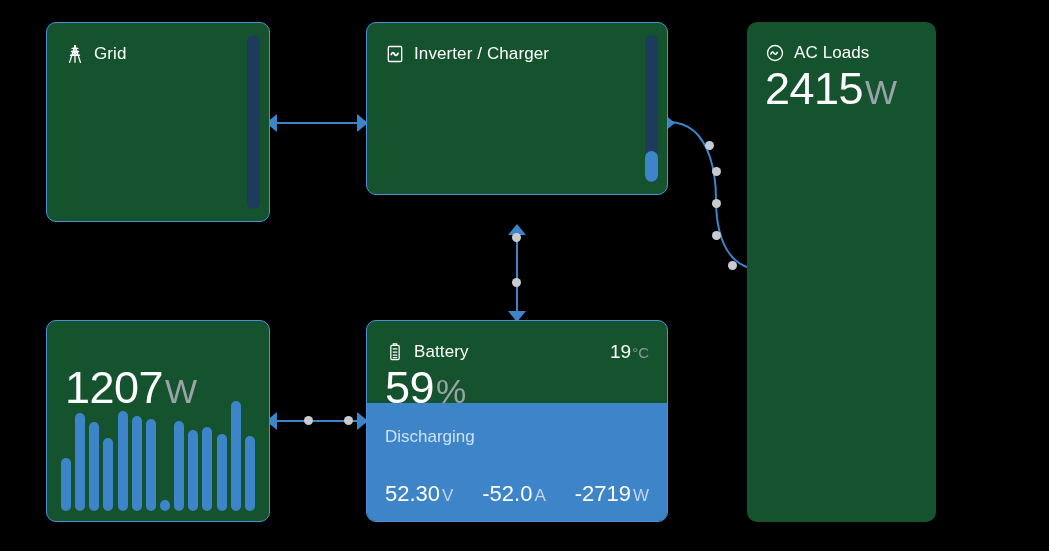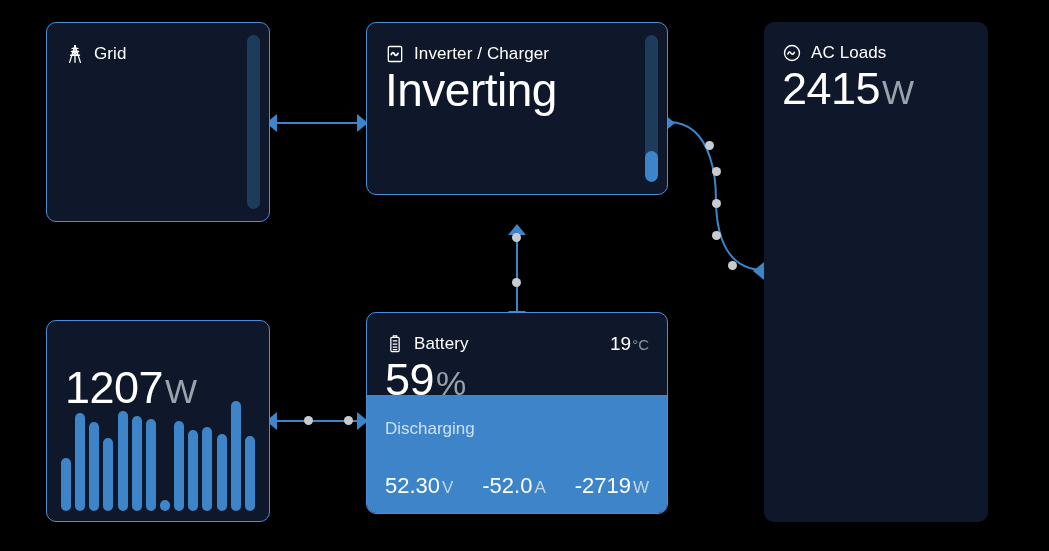--- a/index.html
+++ b/index.html
@@ -7,21 +7,21 @@
     width: 1049px; height: 551px;
     background: #000000;
     font-family: "Liberation Sans", sans-serif;
     overflow: hidden;
   }
   #stage { position: relative; width: 1049px; height: 551px; background: #000; }
 
   
   .card {
     position: absolute;
-    background: #0f172a;
+    background: #14532d;
     border-radius: 10px;
     overflow: hidden;
   }
   .card.bordered { border: 1px solid #4a90d9; }
 
   .card-head {
     position: absolute;
     left: 18px; top: 20px; right: 18px;
     display: flex; align-items: center; gap: 9px;
     height: 22px;
@@ -212,29 +212,26 @@
   <div class="card bordered" style="left:366px; top:22px; width:302px; height:173px;">
     <div class="card-head">
       <span class="icon">
         <svg viewBox="0 0 24 24" fill="none" stroke="#ffffff" stroke-width="1.6">
           <rect x="4" y="3" width="16" height="18" rx="1.5"></rect>
           <path d="M7.5 12.6 C8.6 9.6, 10.2 9.6, 11.3 12 C12.4 14.4, 14.2 14.4, 15.6 11.2" stroke-width="2.2" stroke-linecap="round"></path>
         </svg>
       </span>
       <span class="card-title">Inverter / Charger</span>
     </div>
-    <div class="card-value big">
-      <span>Inverting</span>
-    </div>
     <div class="vgauge">
       <div class="fill" id="inverter-gauge-fill" style="height: 21%;"></div>
     </div>
   </div>
 
-  <div class="card" style="left:764px; top:22px; width:224px; height:500px;">
+  <div class="card" style="left:747px; top:22px; width:189px; height:500px;">
     <div class="card-head">
       <span class="icon">
         <svg viewBox="0 0 24 24" fill="none" stroke="#ffffff" stroke-width="1.6">
           <circle cx="12" cy="12" r="9"></circle>
           <path d="M7 13.2 C8.1 10.3, 9.6 10.3, 10.7 12.2 C11.8 14.1, 13.4 14.1, 14.8 11.2" stroke-width="1.8" stroke-linecap="round"></path>
         </svg>
       </span>
       <span class="card-title">AC Loads</span>
     </div>
     <div class="card-value">
@@ -257,21 +254,21 @@
         <div class="bar" title="8: 3" style="height: 10%;"></div>
         <div class="bar" title="9: 72" style="height: 82%;"></div>
         <div class="bar" title="10: 65" style="height: 74%;"></div>
         <div class="bar" title="11: 67" style="height: 76%;"></div>
         <div class="bar" title="12: 62" style="height: 70%;"></div>
         <div class="bar" title="13: 88" style="height: 100%;"></div>
         <div class="bar" title="14: 60" style="height: 68%;"></div>
       </div>
   </div>
 
-  <div class="card bordered" style="left:366px; top:312px; width:302px; height:202px;padding-left:12px;">
+  <div class="card bordered" style="left:366px; top:320px; width:302px; height:202px;padding-left:12px;">
     <div class="batt-fill" id="battery-fill" style="height: 59%;"></div>
     <div class="card-head">
       <span class="icon">
         <svg viewBox="0 0 24 24" fill="none" stroke="#ffffff" stroke-width="1.5">
           <rect x="7" y="4" width="10" height="17" rx="1.3"></rect>
           <path d="M10 4 L10 2.3 L14 2.3 L14 4" stroke-linecap="round"></path>
           <path d="M9.3 8.2 L14.7 8.2"></path>
           <path d="M9.3 12 L14.7 12"></path>
           <path d="M9.3 15.8 L14.7 15.8"></path>
           <path d="M9.3 18.6 L14.7 18.6"></path>

